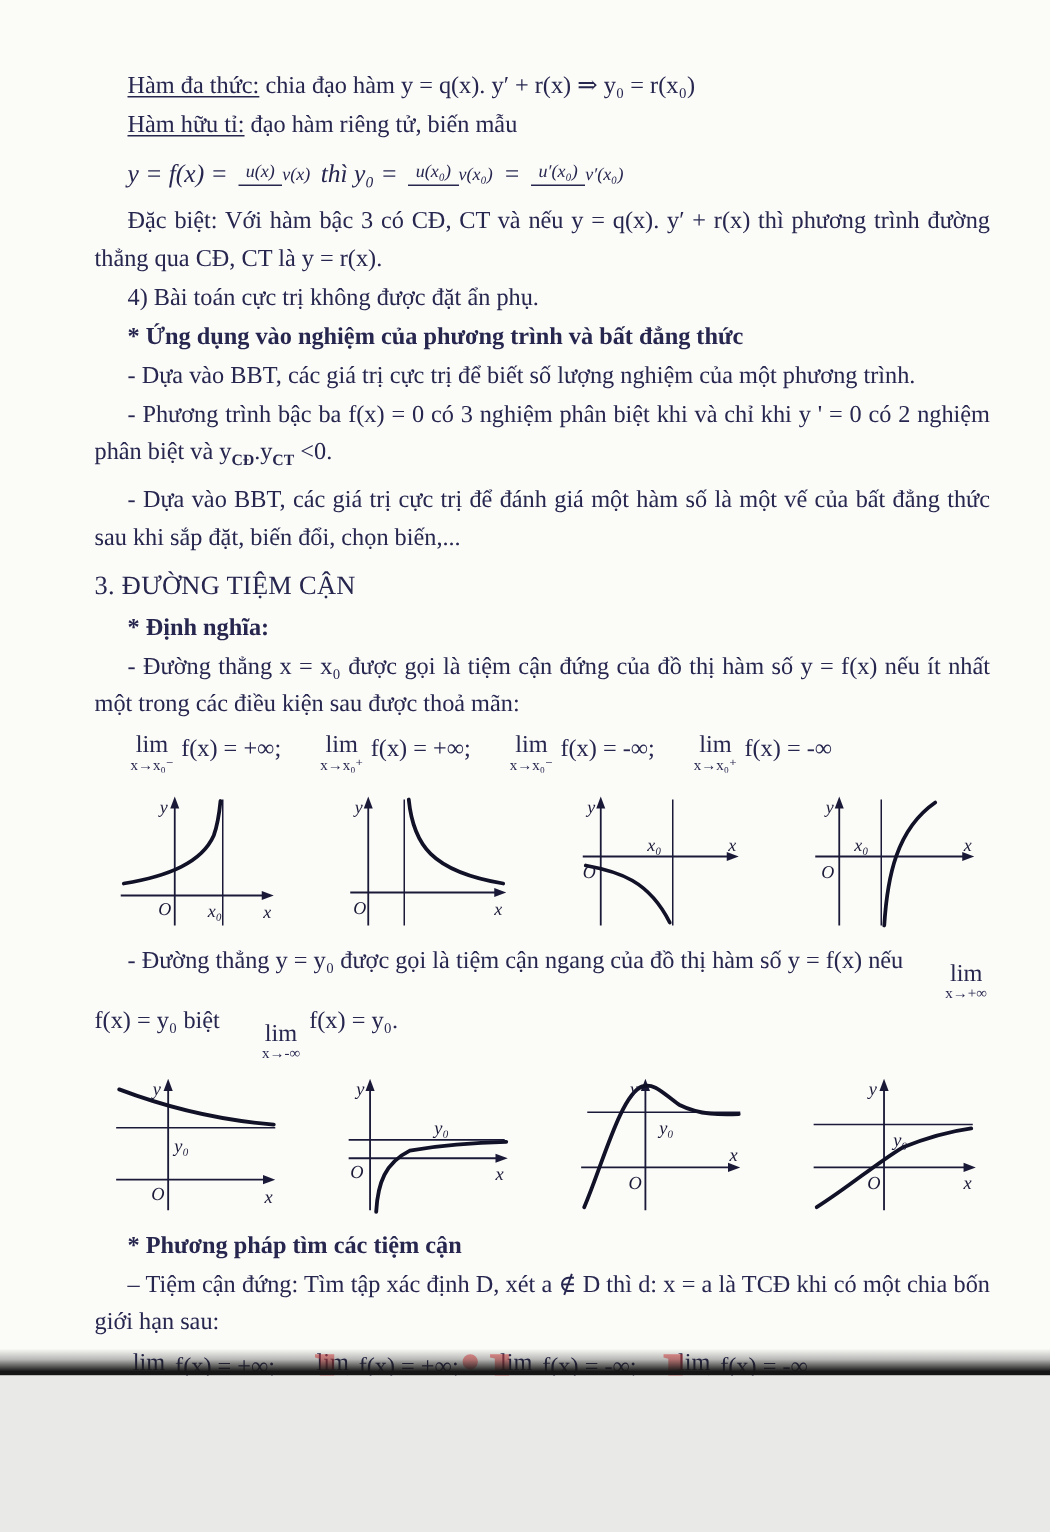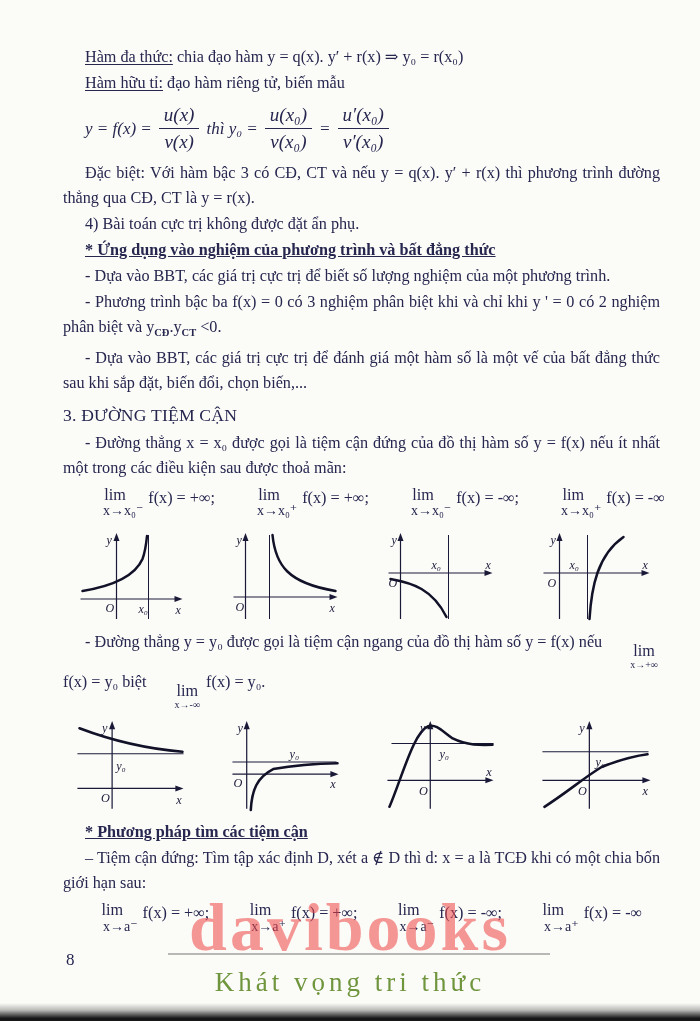--- a/index.html
+++ b/index.html
@@ -3,42 +3,42 @@
 <meta charset="utf-8">
 <style>
   * { box-sizing: border-box; }
   html,body { margin:0; padding:0; }
   body {
     width:700px; height:1021px;
     background:#e9e9e7;
     font-family:"Liberation Serif","DejaVu Serif",serif;
   }
   .page {
-    position:relative; width:700px; height:1021px;
+    position:relative; width:700px; height:917px;
     background:#fbfbf8; overflow:hidden; color:#26264f;
   }
   .content {
     position:absolute; left:63px; right:40px; top:44px;
     font-size:16.2px; line-height:25px;
   }
   .p { margin:1px 0; text-align:justify; text-indent:22px; }
   .lead { text-decoration:underline; text-underline-offset:2px; }
-  .bold { font-weight:bold;text-decoration:underline; }
+  .bold { font-weight:bold; }
   .h-section { font-weight:normal; font-size:17.6px; margin:7px 0 3px; text-indent:0; letter-spacing:.2px; }
   .formula-row {
     display:flex; align-items:center; gap:7px;
     margin:7px 0 7px 22px; font-style:italic; font-size:17px;
   }
-  .frac { display:inline-flex; flex-direction:column; align-items:center; font-size:19px; line-height:1.25;justify-content:flex-end; }
+  .frac { display:inline-flex; flex-direction:row; align-items:center; font-size:12px; line-height:1.25;justify-content:flex-end; }
   .frac .num { padding:0 5px 1px; border-bottom:1.3px solid #26264f; }
   .frac .den { padding-top:1px; }
   .limits-row { display:flex; gap:26px; margin:5px 0 5px 24px; align-items:flex-start; }
   .limexp { display:inline-flex; align-items:flex-start; gap:5px; white-space:nowrap; }
   .lim { display:inline-flex; flex-direction:column; align-items:center; line-height:1.15; }
-  .lim .sub { font-size:14px; line-height:1; margin-top:0;margin-left:16px; }
+  .lim .sub { font-size:10px; line-height:1; margin-top:0; }
   .lim-inline { display:inline-flex; flex-direction:column; align-items:center; line-height:1.05; vertical-align:-0.55em; margin:0 2px; }
   .lim-inline .sub { font-size:10px; line-height:1; }
   .figrow { display:flex; justify-content:space-between; padding:4px 2px 2px 8px; }
   .figrow svg { flex:0 0 auto; }
   svg text { font-family:"Liberation Serif","DejaVu Serif",serif; font-style:italic; font-size:12px; fill:#1a1a38; }
   .axis { stroke:#1a1a38; stroke-width:1.2; }
   .thin  { stroke:#1a1a38; stroke-width:1.0; }
   .curve { stroke:#111128; stroke-width:2.5; fill:none; stroke-linecap:round; }
   .arrow { fill:#1a1a38; }
   sub.small { font-size:10.5px;font-weight:bold; }
@@ -89,20 +89,21 @@
     <p class="p">Đặc biệt: Với hàm bậc 3 có CĐ, CT và nếu y = q(x). y′ + r(x) thì phương trình đường thẳng qua CĐ, CT là y = r(x).</p>
     <p class="p">4) Bài toán cực trị không được đặt ẩn phụ.</p>
     <p class="p bold">* Ứng dụng vào nghiệm của phương trình và bất đẳng thức</p>
     <p class="p">- Dựa vào BBT, các giá trị cực trị để biết số lượng nghiệm của một phương trình.</p>
 
     <p class="p"><span>- Phương trình bậc ba f(x) = 0 có 3 nghiệm phân biệt khi và chỉ khi y ' = 0 có 2 nghiệm phân biệt và y</span><sub class="small">CĐ</sub><span>.y</span><sub class="small">CT</sub><span> &lt;0.</span></p>
 
     <p class="p">- Dựa vào BBT, các giá trị cực trị để đánh giá một hàm số là một vế của bất đẳng thức sau khi sắp đặt, biến đổi, chọn biến,...</p>
 
     <div class="h-section">3. ĐƯỜNG TIỆM CẬN</div>
+    <p class="p bold">* Định nghĩa:</p>
     <p class="p">- Đường thẳng x = x₀ được gọi là tiệm cận đứng của đồ thị hàm số y = f(x) nếu ít nhất một trong các điều kiện sau được thoả mãn:</p>
 
     <div class="limits-row">
       <span class="limexp">
           <span class="lim">
             <span class="top">lim</span>
             <span class="sub">x→x₀⁻</span>
           </span>
           <span>f(x) = +∞;</span>
         </span>

